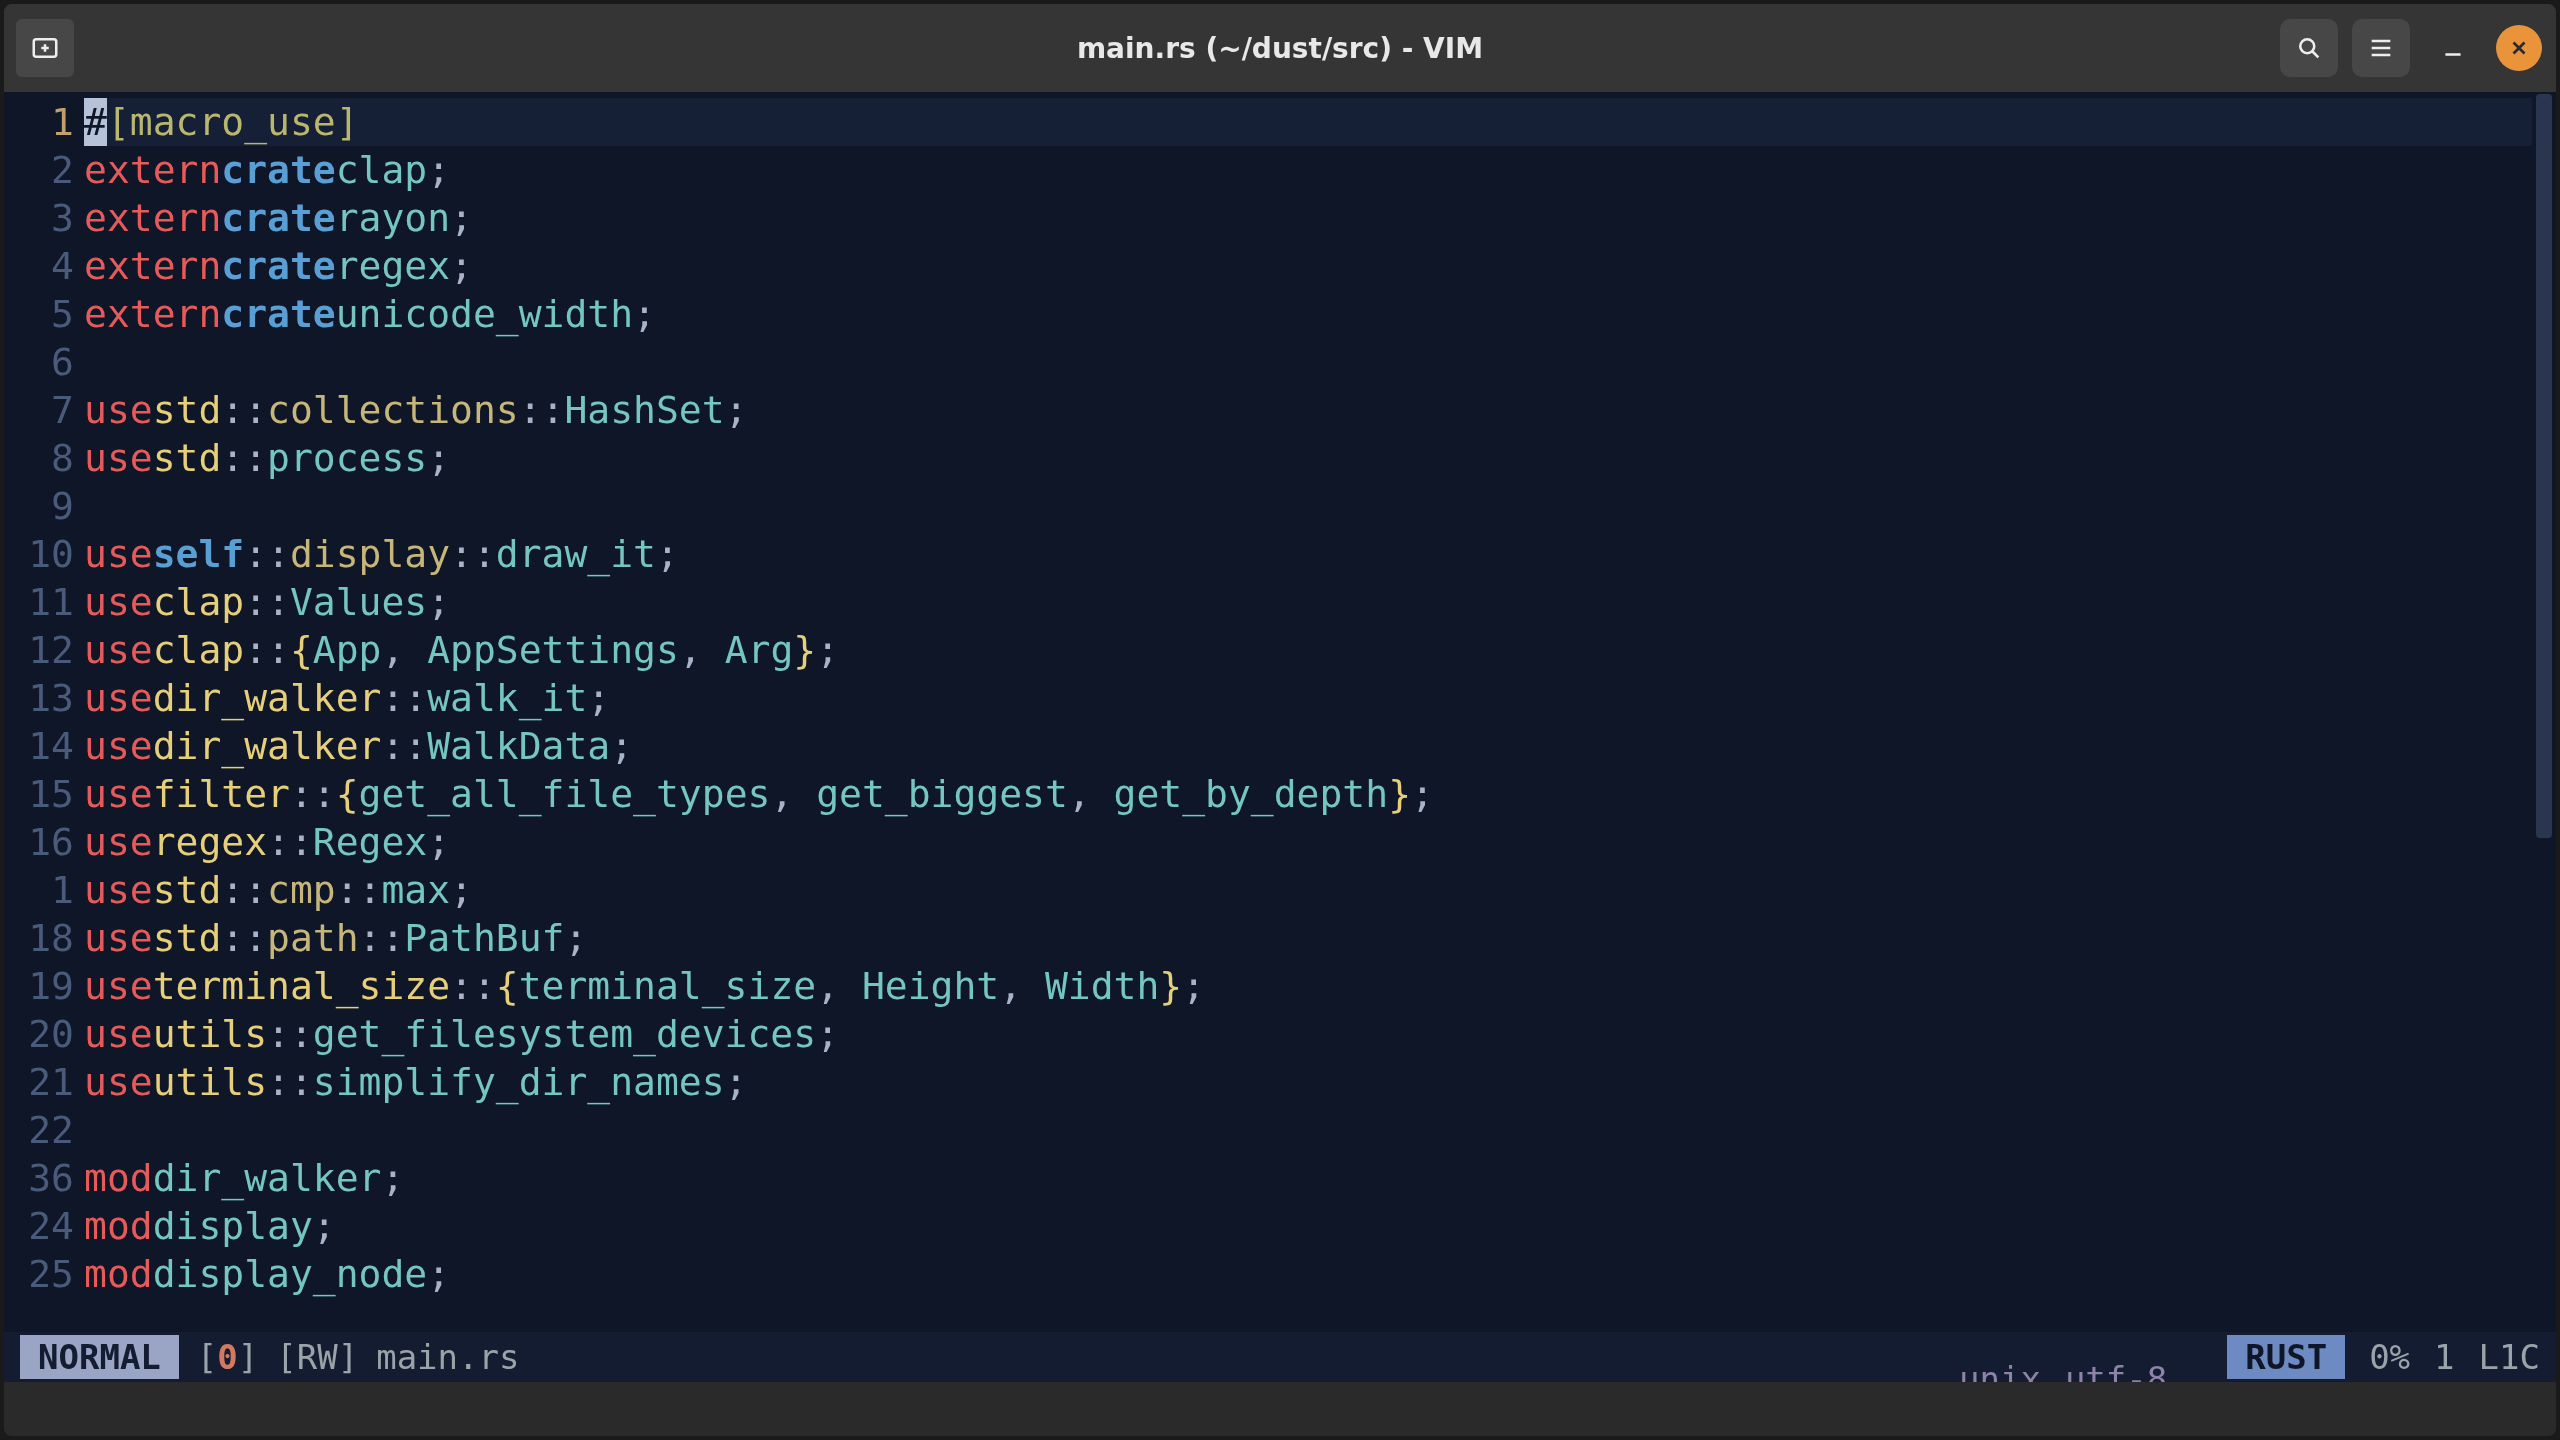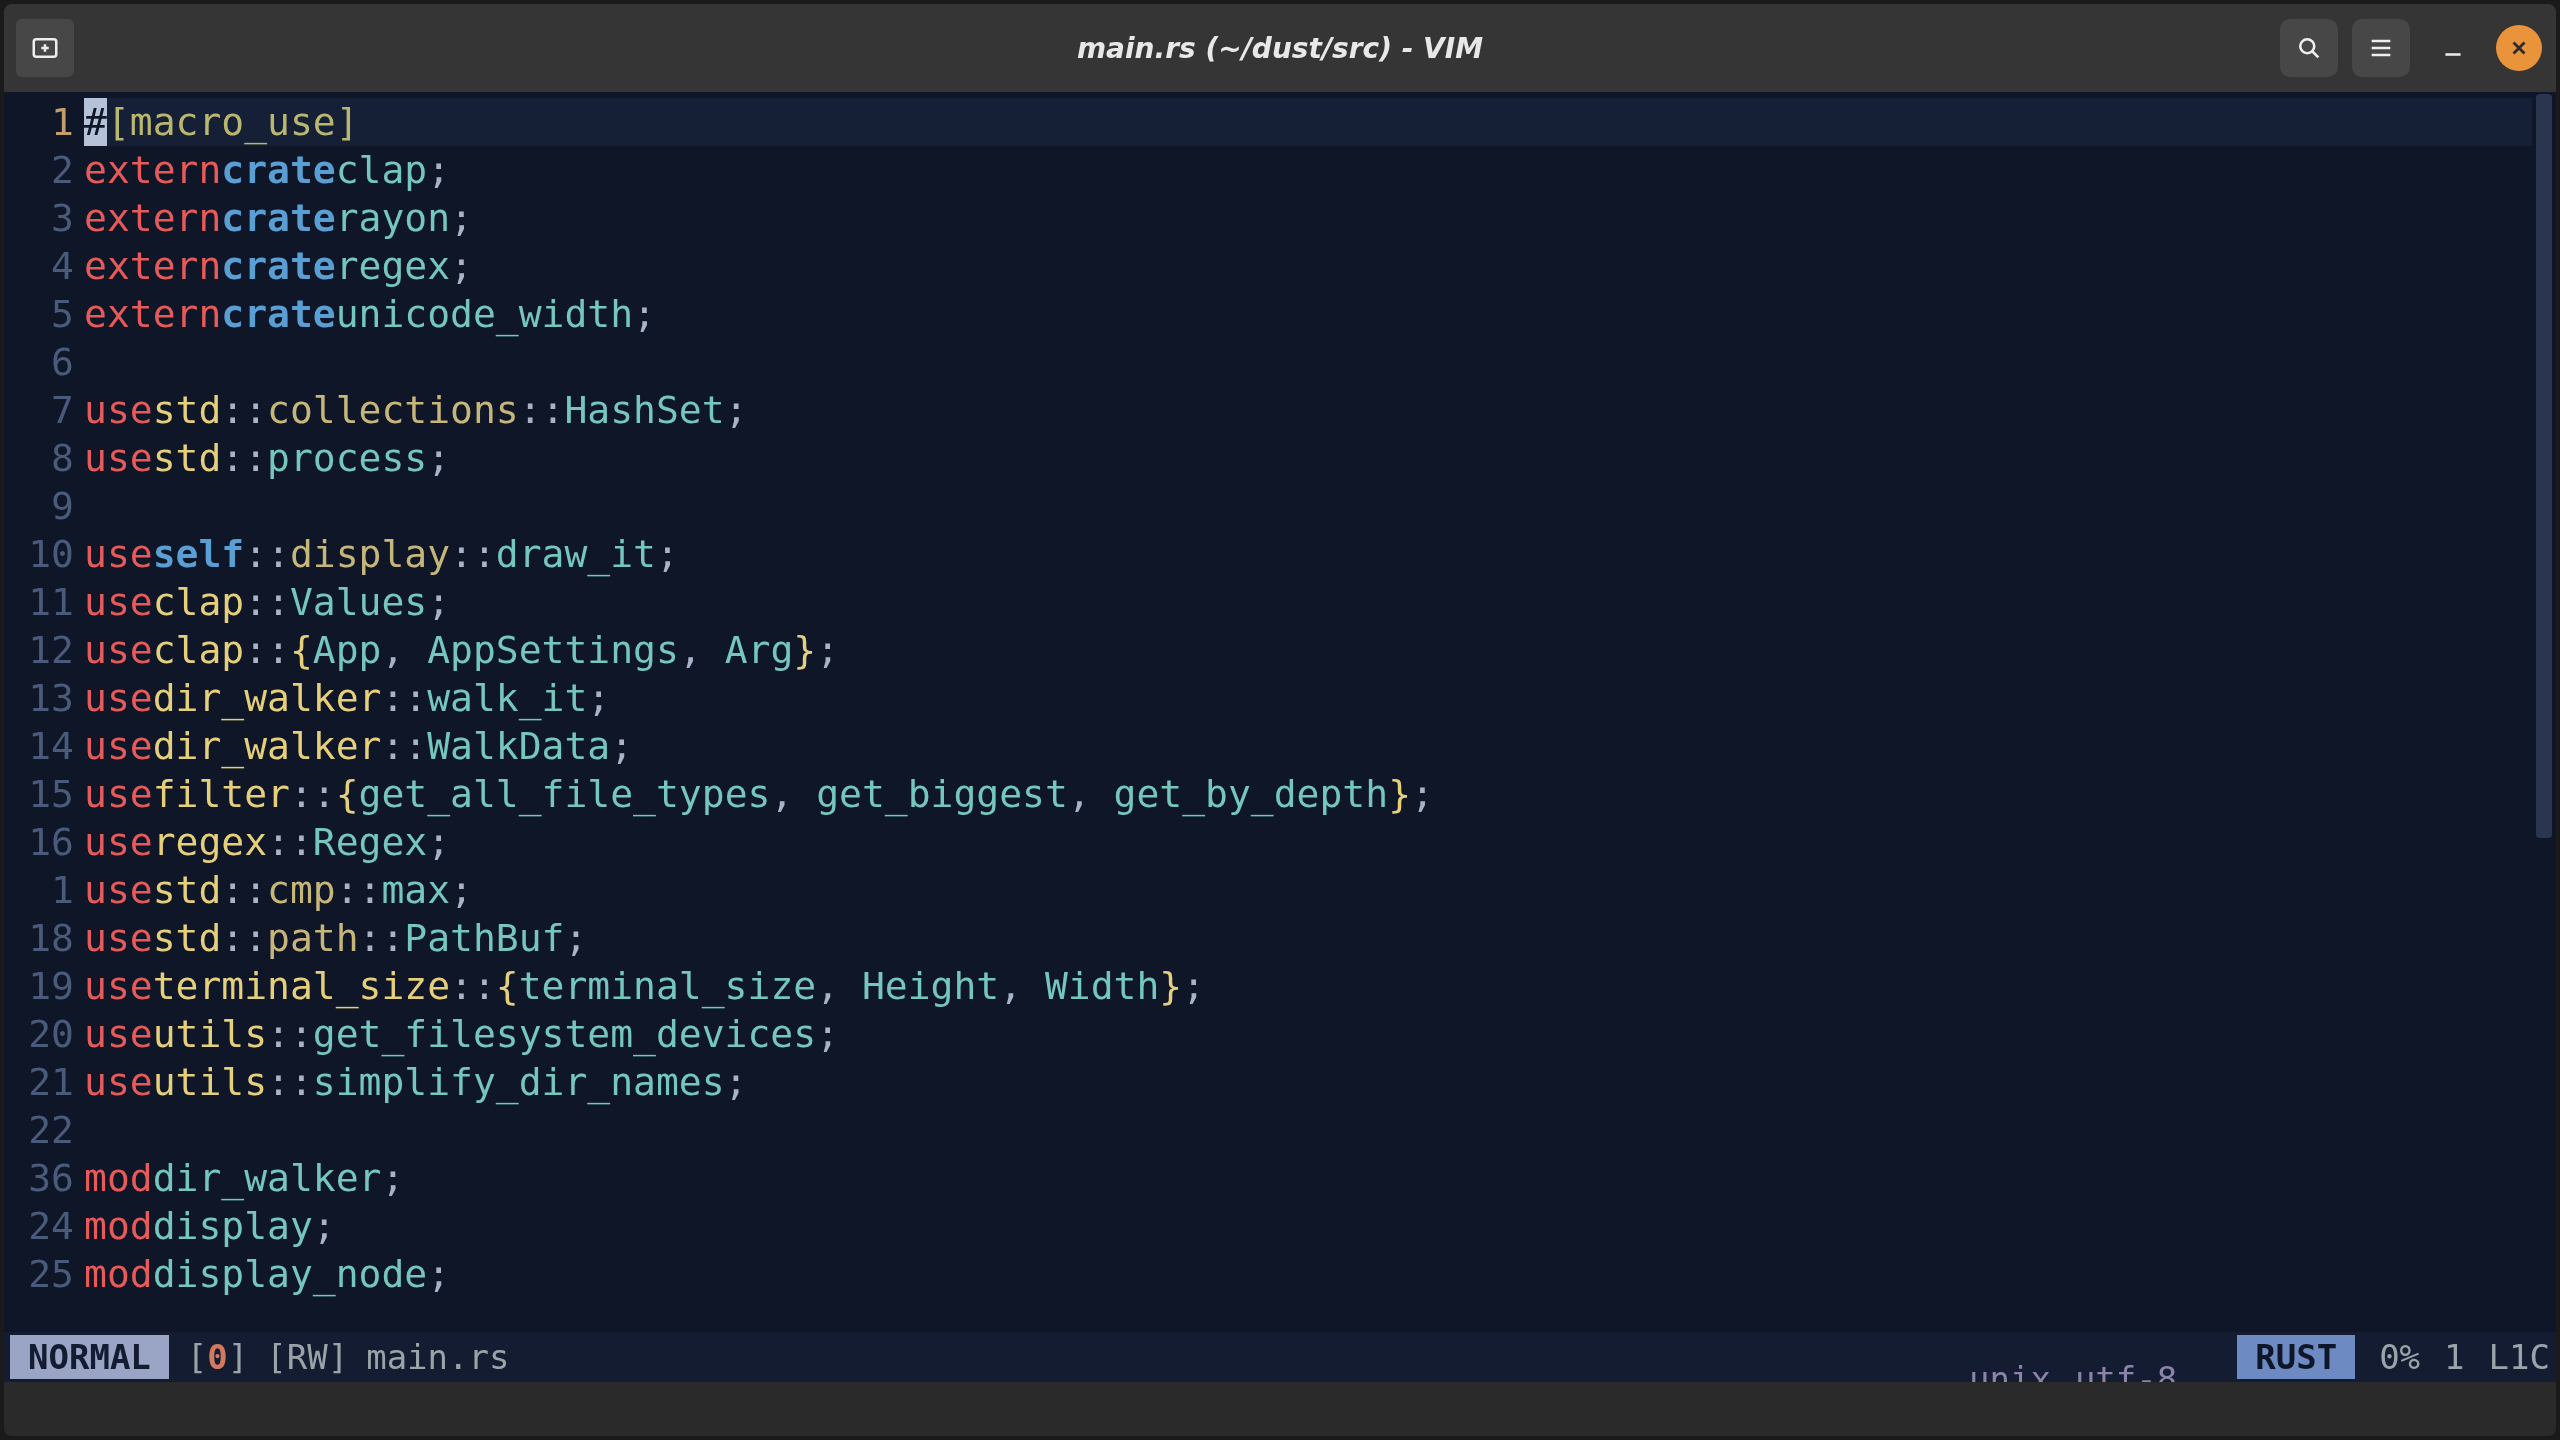--- a/index.html
+++ b/index.html
@@ -22,21 +22,20 @@
     overflow: hidden;
   }
   .titlebar {
     height: 88px;
     background: #353535;
     display: flex;
     align-items: center;
     position: relative;
     color: #ddd;
     flex: 0 0 88px;
-    font-style: italic;
   }
   .tb-icon-btn {
     width: 58px; height: 58px;
     background: #474747;
     border-radius: 6px;
     display: flex; align-items:center; justify-content:center;
     margin-left: 12px;
     color: #eee;
   }
   .tb-title {
@@ -101,21 +100,21 @@
   .ident { color:#75c6c0; }  
   .attr { color:#b9b670; }   
   .punc { color:#a7b3c9; }
   .brace { color:#e6cf7a; }
   .statusbar {
     height: 50px;
     background:#141c32;
     display:flex; align-items:center;
     font-size: 34px;
     color:#9aa3a8;
-    padding: 0 6px;
+    padding: 0 16px;
     gap: 18px;
   }
   .chip {
     padding: 2px 18px;
     background:#9aa5c6;
     color:#141c32;
     font-weight:bold;
   }
   .chip.rust { background:#6e8ac2; color:#0e1628;margin-left:36px; }
   .zero { color:#d07a62; font-weight:bold; }

